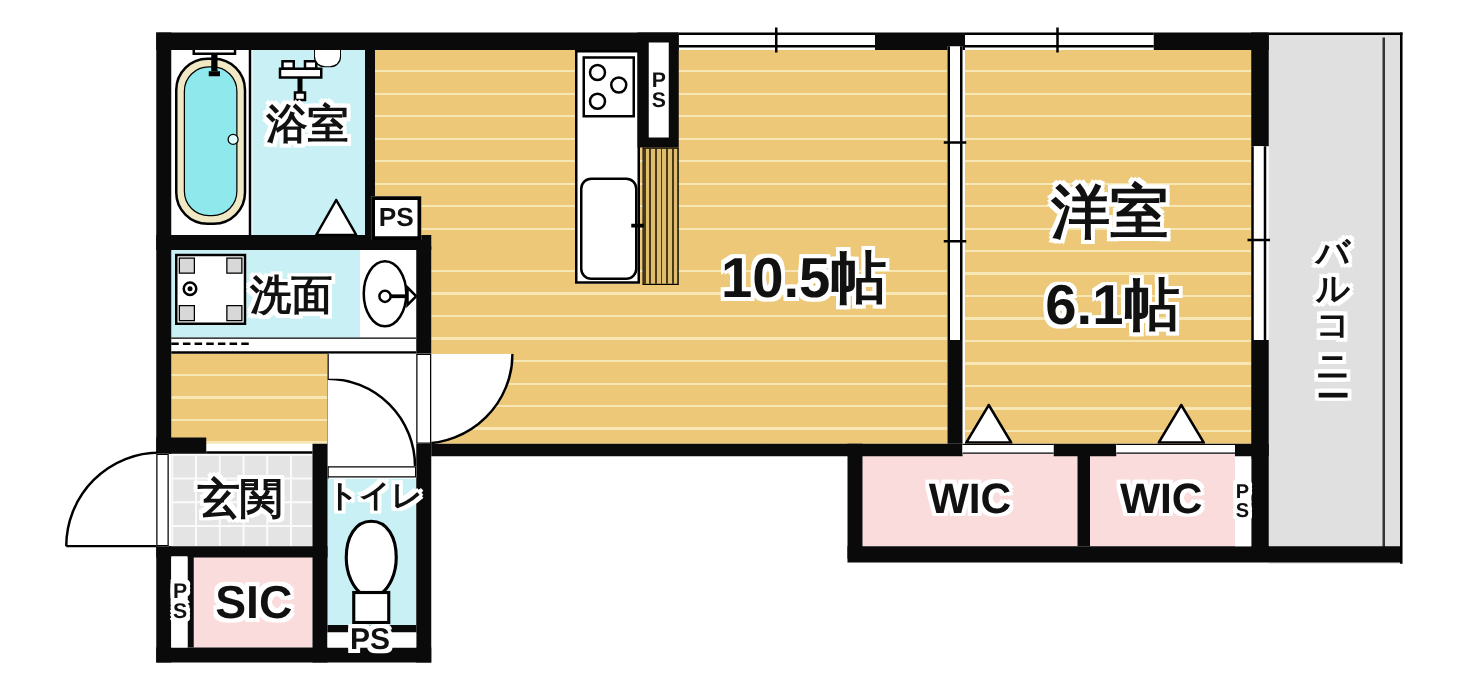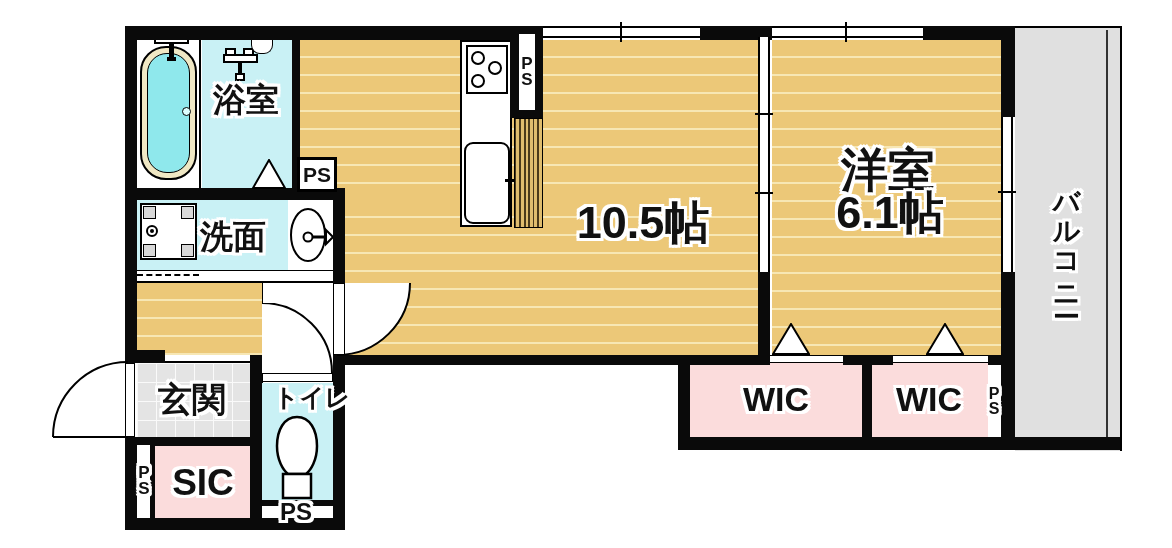--- a/index.html
+++ b/index.html
@@ -180,25 +180,25 @@
   </svg>
   <svg class="abs" style="left:772px;top:323px;" width="38" height="32" viewBox="0 0 38 32">
     <polygon points="19,1 37,31 1,31" fill="#fff" stroke="#000" stroke-width="2"></polygon>
   </svg>
   <svg class="abs" style="left:926px;top:323px;" width="38" height="32" viewBox="0 0 38 32">
     <polygon points="19,1 37,31 1,31" fill="#fff" stroke="#000" stroke-width="2"></polygon>
   </svg>
 
   <div class="lbl" style="left:643px;top:222px;font-size:45px;text-align:center;">10.5帖</div>
   <div class="lbl" style="left:888px;top:169px;font-size:47px;">洋室</div>
-  <div class="lbl" style="left:890px;top:212px;font-size:45px;">6.1帖</div>
+  <div class="lbl" style="left:890px;top:244px;font-size:45px;">6.1帖</div>
   <div class="lbl" style="left:246px;top:99px;font-size:33px;">浴室</div>
   <div class="lbl" style="left:233px;top:236px;font-size:33px;">洗面</div>
   <div class="lbl" style="left:192px;top:399px;font-size:34px;">玄関</div>
-  <div class="lbl" style="left:312px;top:397px;font-size:25px;">トイレ</div>
+  <div class="lbl" style="left:300px;top:397px;font-size:25px;">トイレ</div>
   <div class="lbl" style="left:203px;top:482px;font-size:37px;">SIC</div>
   <div class="lbl" style="left:776px;top:399px;font-size:34px;">WIC</div>
   <div class="lbl" style="left:929px;top:399px;font-size:34px;">WIC</div>
   <div class="lbl vert" style="left:1066px;top:237px;font-size:27px;letter-spacing:2px;">バルコニー</div>
 
   <div class="lbl" style="left:317px;top:174px;font-size:21px;">PS</div>
   <div class="lbl stack" style="left:527px;top:72px;font-size:17px;text-shadow:none;">PS</div>
   <div class="lbl stack" style="left:144px;top:481px;font-size:17px;">PS</div>
   <div class="lbl" style="left:296px;top:512px;font-size:24px;">PS</div>
   <div class="lbl stack" style="left:994px;top:402px;font-size:16px;">PS</div>

